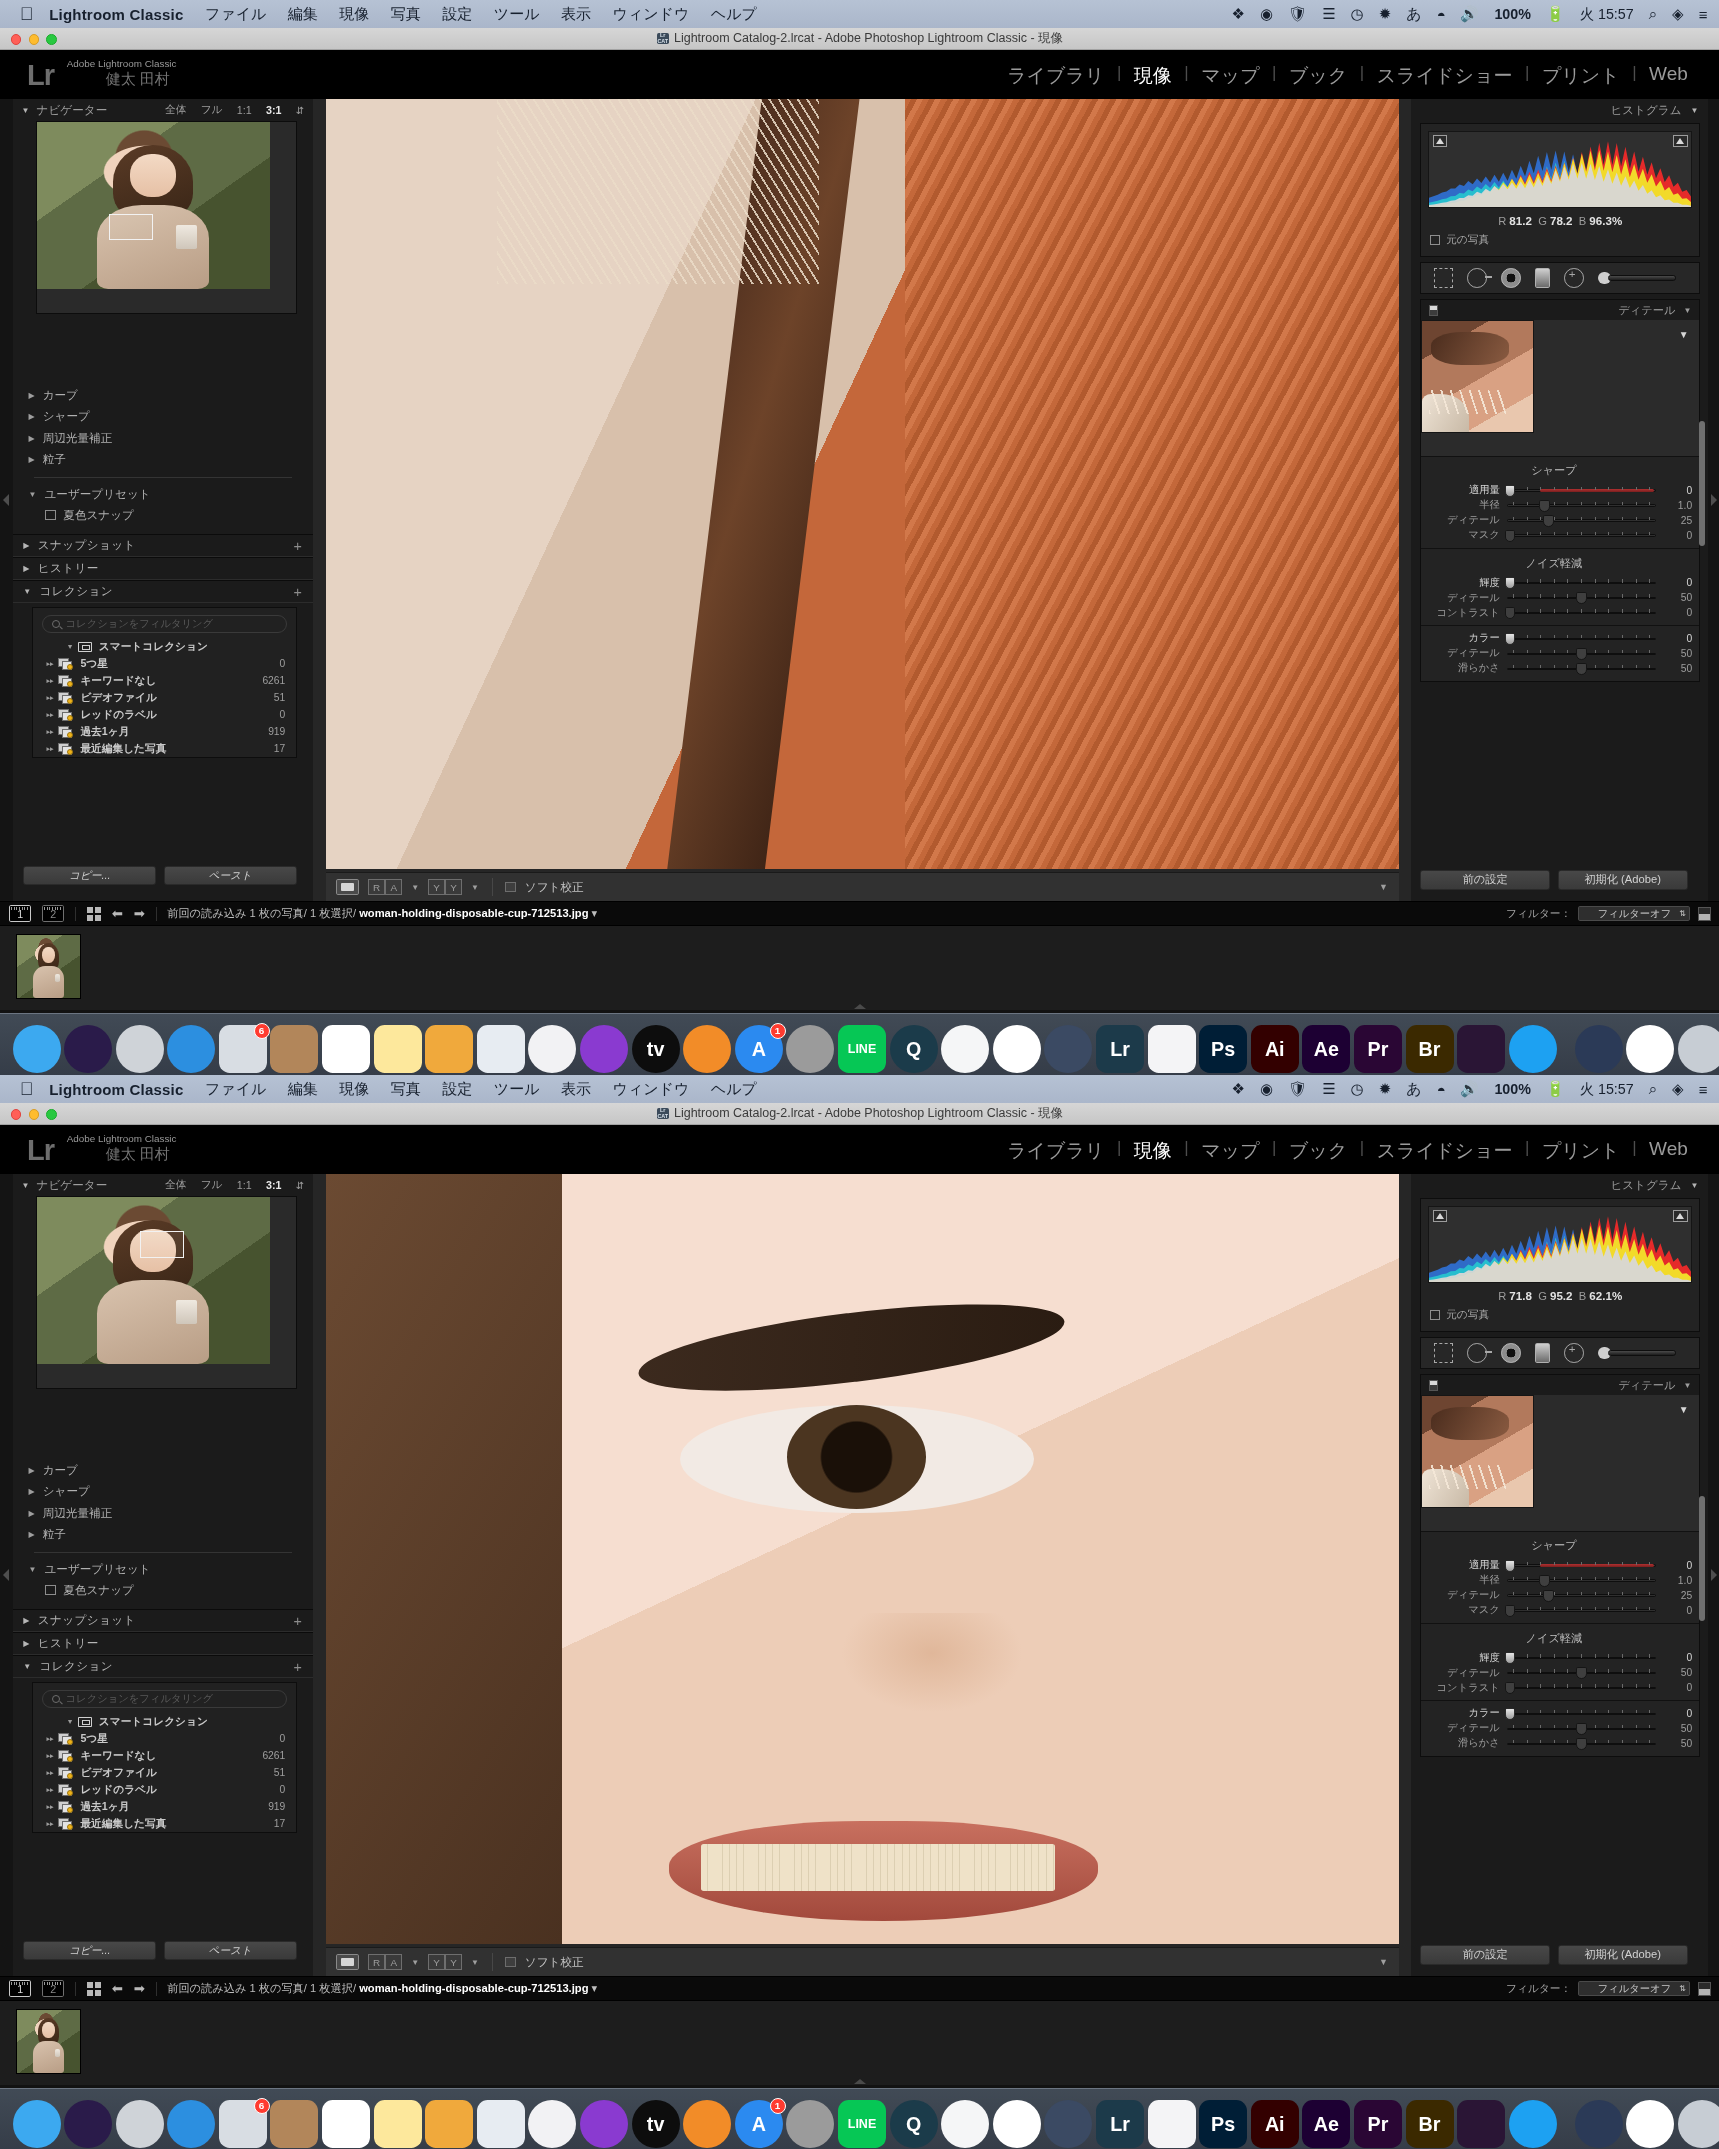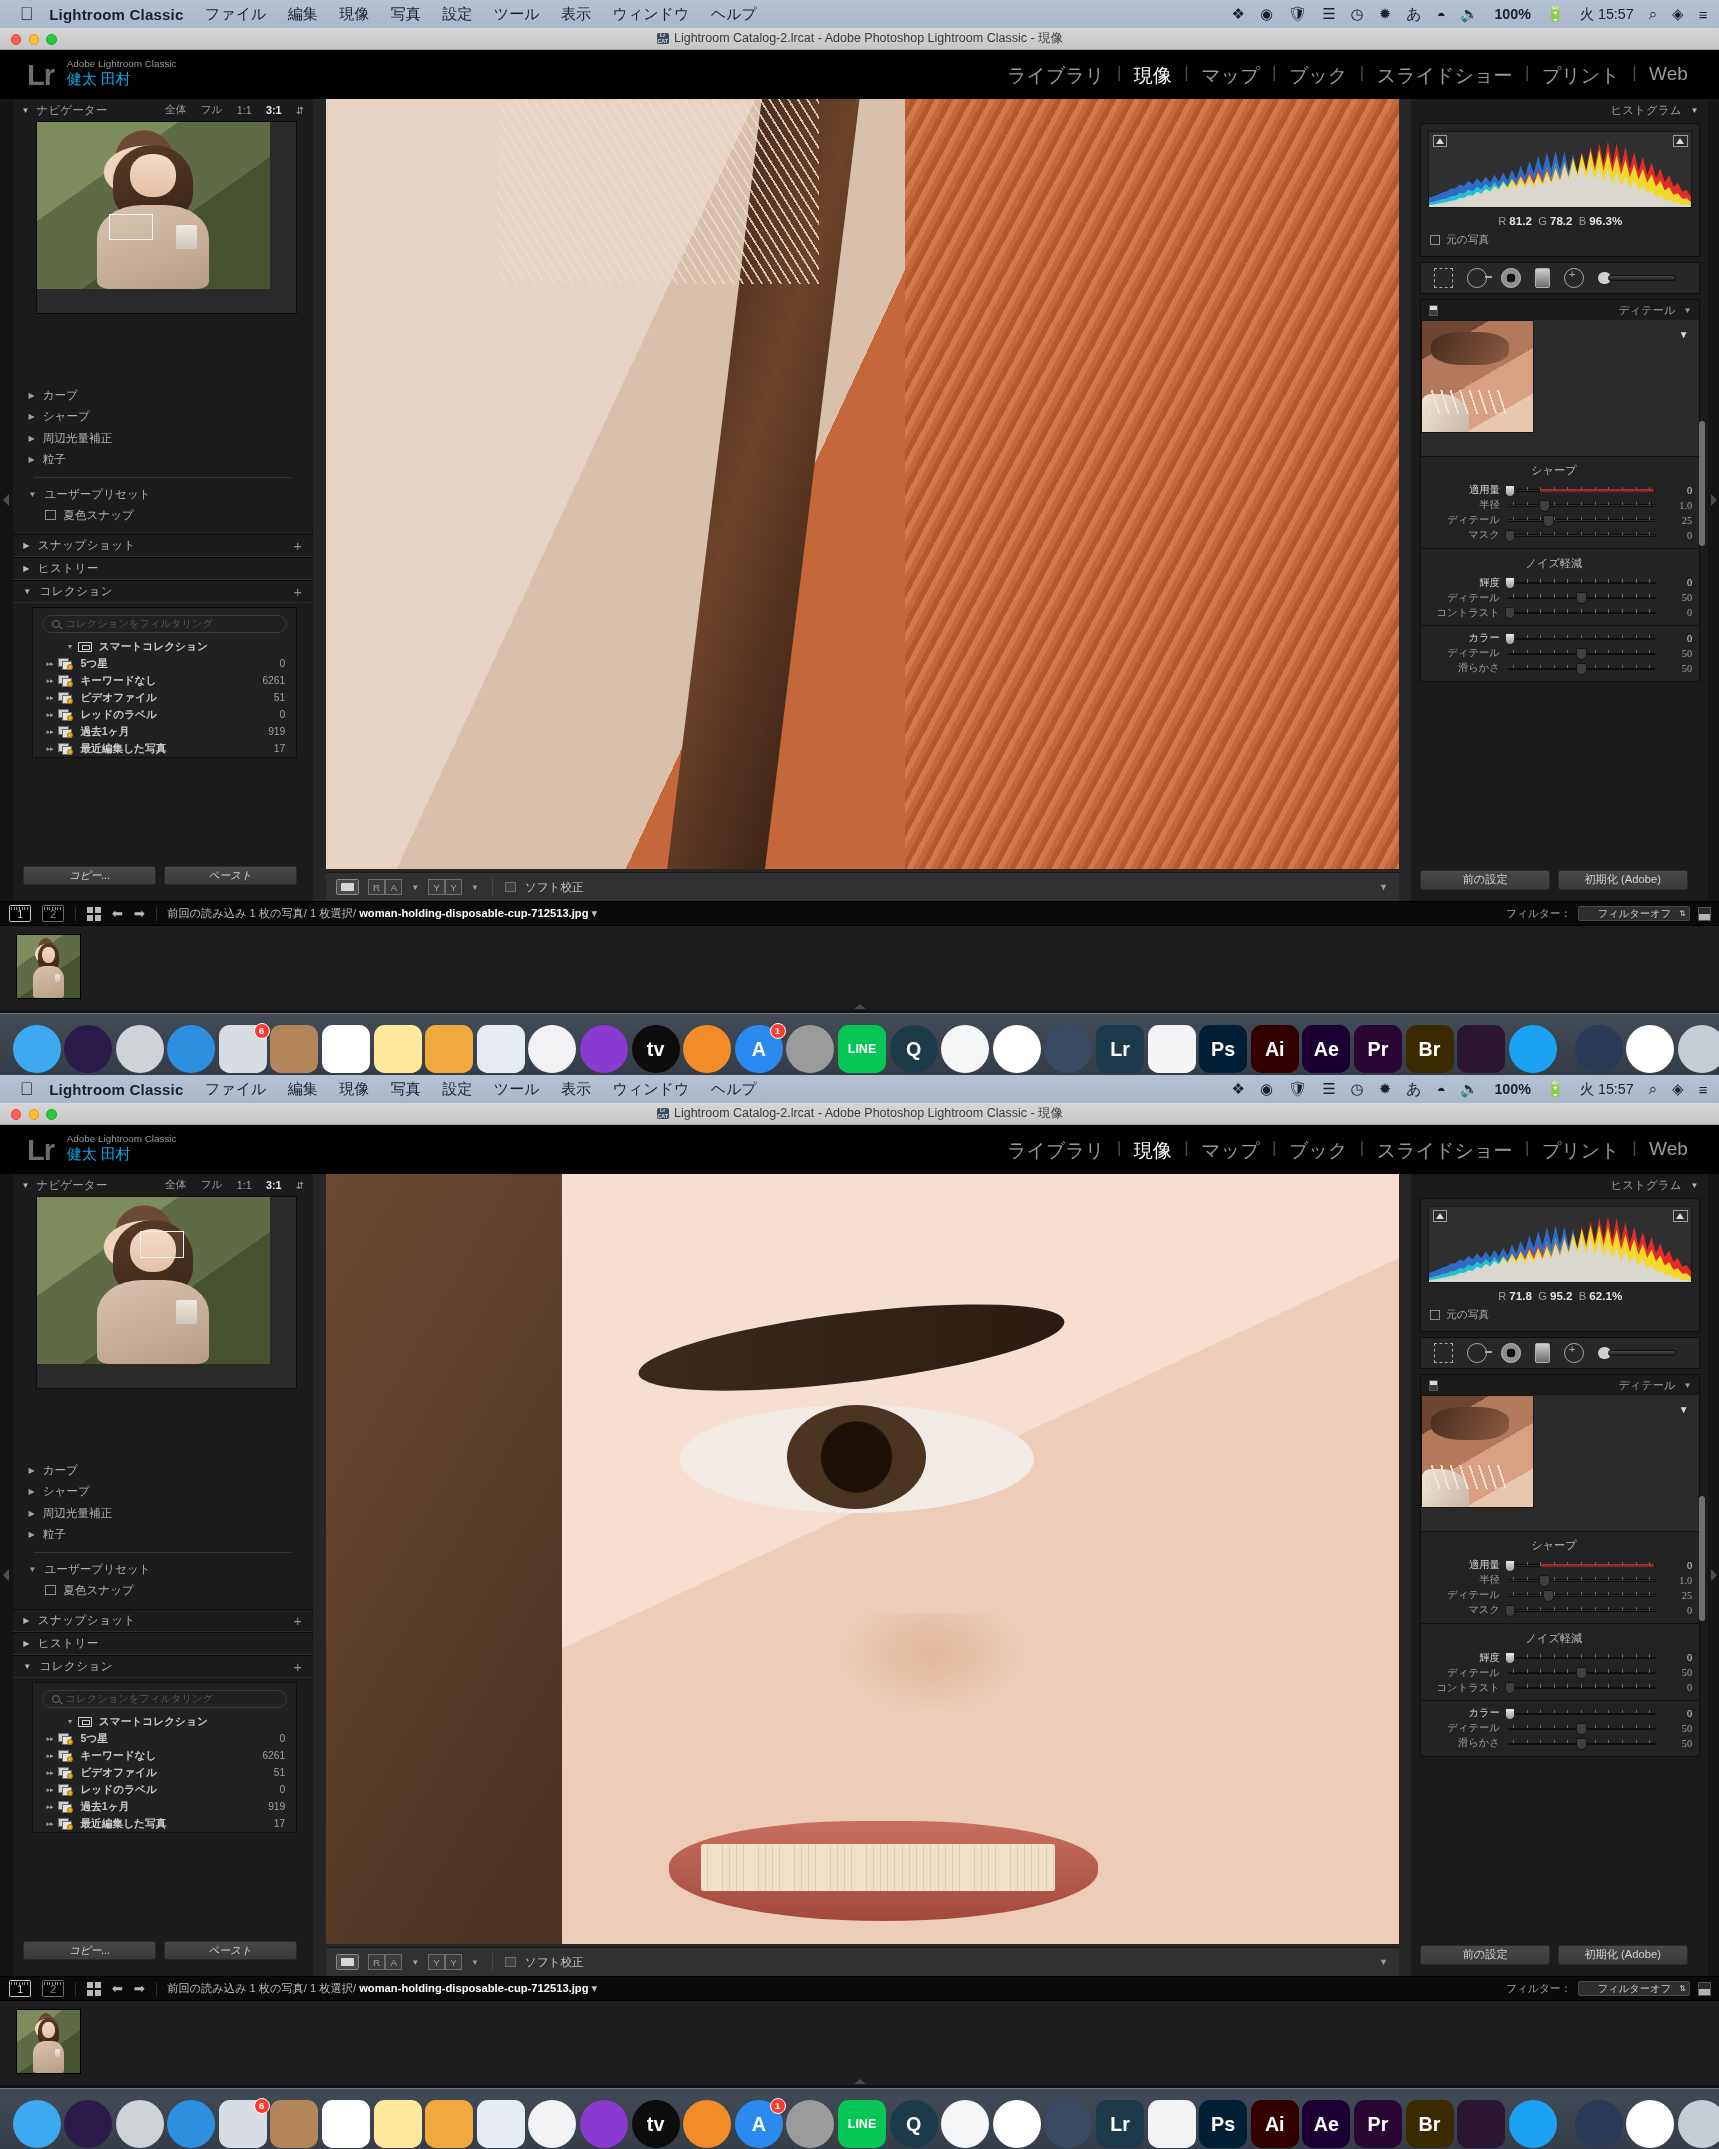--- a/index.html
+++ b/index.html
@@ -38,21 +38,21 @@
   .titletext { width:100%; text-align:center; font-size:12.5px; color:#3a3a3a; display:flex; align-items:center; justify-content:center; gap:5.4px; }
   .lrcat-ic { width:11.6px; height:11.6px; background:#3b4a5a; color:#d7e1ea; font-size:5.4px; line-height:5.4px; display:inline-flex; flex-direction:column; align-items:center; justify-content:center; border-radius:1.8px; font-weight:bold; }
 
   .arrow-top { position:absolute; left:50%; margin-left:-6.3px; top:22.4px; width:0;height:0;border-left:6.3px solid transparent;border-right:6.3px solid transparent;border-top:5.4px solid #4a4a4a; }
 
   
   .lrheader { position:relative; height:49px; background:#000; }
   .identity { position:absolute; left:27px; top:7.2px; display:flex; align-items:flex-end; gap:12.5px; }
   .lr-logo { font-size:29px; font-weight:bold; color:#6e6e6e; line-height:25px; letter-spacing:-0.9px; }
   .id-txt small { display:block; font-size:9.9px; color:#9a9a9a; line-height:12.5px; }
-  .id-txt b { display:block; font-size:15px; color:#0ea5e9; font-weight:normal; line-height:18px; }
+  .id-txt b { display:block; font-size:15px; color:#737373; font-weight:normal; line-height:18px;margin-left:39px; }
   .modules { position:absolute; right:19.7px; top:12.5px; display:flex; align-items:flex-start; font-size:19px; color:#9a9a9a; gap:0; }
   .modules .m { padding:0 12.5px; cursor:pointer; }
   .modules .m.active { color:#fff; }
   .modules .sep { color:#4d4d4d; font-size:17px; }
 
   
   .body3 { position:relative; height:802px; background:#1b1b1b; }
   .lpanel { position:absolute; left:0; top:0; width:313px; height:802px; background:#1b1b1b; }
   .rpanel { position:absolute; right:0; top:0; width:309px; height:802px; background:#1b1b1b; }
   .center { position:absolute; left:313px; right:309px; top:0; bottom:0; background:#262626; }
@@ -143,21 +143,21 @@
   .dhead .sw { width:9px;height:10.7px;background:linear-gradient(#d9d9d9 0 50%,#3c3c3c 50% 100%);border:0.9px solid #555; }
   .dhead .ttl { margin-left:auto; }
   .dhead .tri { margin-left:8px; font-size:8px; }
   .dpreview { position:relative; height:136px; background:#2b2b2b; display:flex; align-items:center; justify-content:center; }
   .dtarget { position:absolute; left:10.7px; top:9px; width:13.4px;height:13.4px;border:0.9px dashed #9a9a9a; }
   .dtri { position:absolute; right:10.7px; top:9px; font-size:9.9px; color:#d6d6d6; }
   .dimg { width:113px; height:113px; border:0.9px solid #151515; overflow:hidden; position:relative; }
 
   .sec { border-top:0.9px solid #111; padding:4.5px 0 5.4px; }
   .sec-title { text-align:center; font-size:11.2px; color:#b9b9b9; padding:1.8px 0 4.5px; margin-left:-12.5px;}
-  .srow { display:flex; align-items:center; height:15px; padding:0 7.2px 0 9px; font-size:10.3px;font-family:Liberation Serif, serif; }
+  .srow { display:flex; align-items:center; height:15px; padding:0 7.2px 0 9px; font-size:10.3px; }
   .slab { width:77px; text-align:right; padding-right:7.2px; color:#9e9e9e; }
   .slab.on { color:#d6d6d6; }
   .strack { position:relative; flex:1; height:12.5px; }
   .strack .bar { position:absolute; left:0; right:0; top:5.4px; height:2.7px; background:linear-gradient(#3c3c3c,#222); border:0.9px solid #0e0e0e; border-radius:1.8px;}
   .strack .barred { position:absolute; left:22%; right:1.8px; top:5.4px; height:2.7px; background:linear-gradient(#b03030,#7a1f1f); border-radius:1.8px;}
   .strack .ticks { position:absolute; left:4%; right:4%; top:2.7px; height:3.6px; display:flex; justify-content:space-between; }
   .strack .ticks b { width:0.9px; height:3.6px; background:#6a6a6a; display:block; }
   .knob { position:absolute; top:0.9px; width:10.7px; height:11.6px; margin-left:-5.4px; background:#3f3f3f; border:0.9px solid #151515; border-radius:1.8px 1.8px 5.4px 5.4px; }
   .knob.hl { background:linear-gradient(#e6e6e6,#9d9d9d); border-color:#2a2a2a; }
   .sval { width:36px; text-align:right; font-size:10.3px; color:#9e9e9e; }

